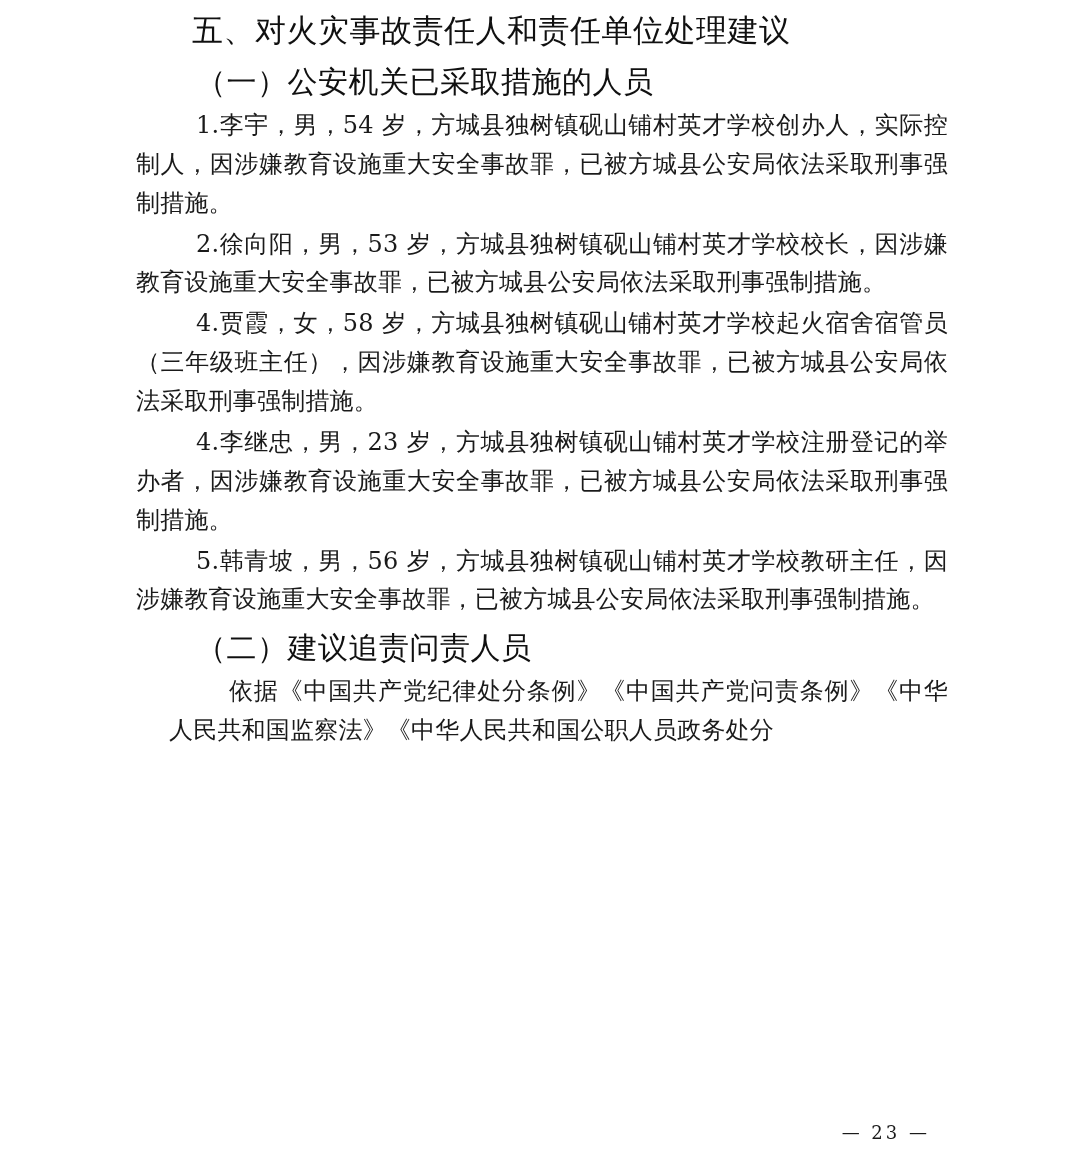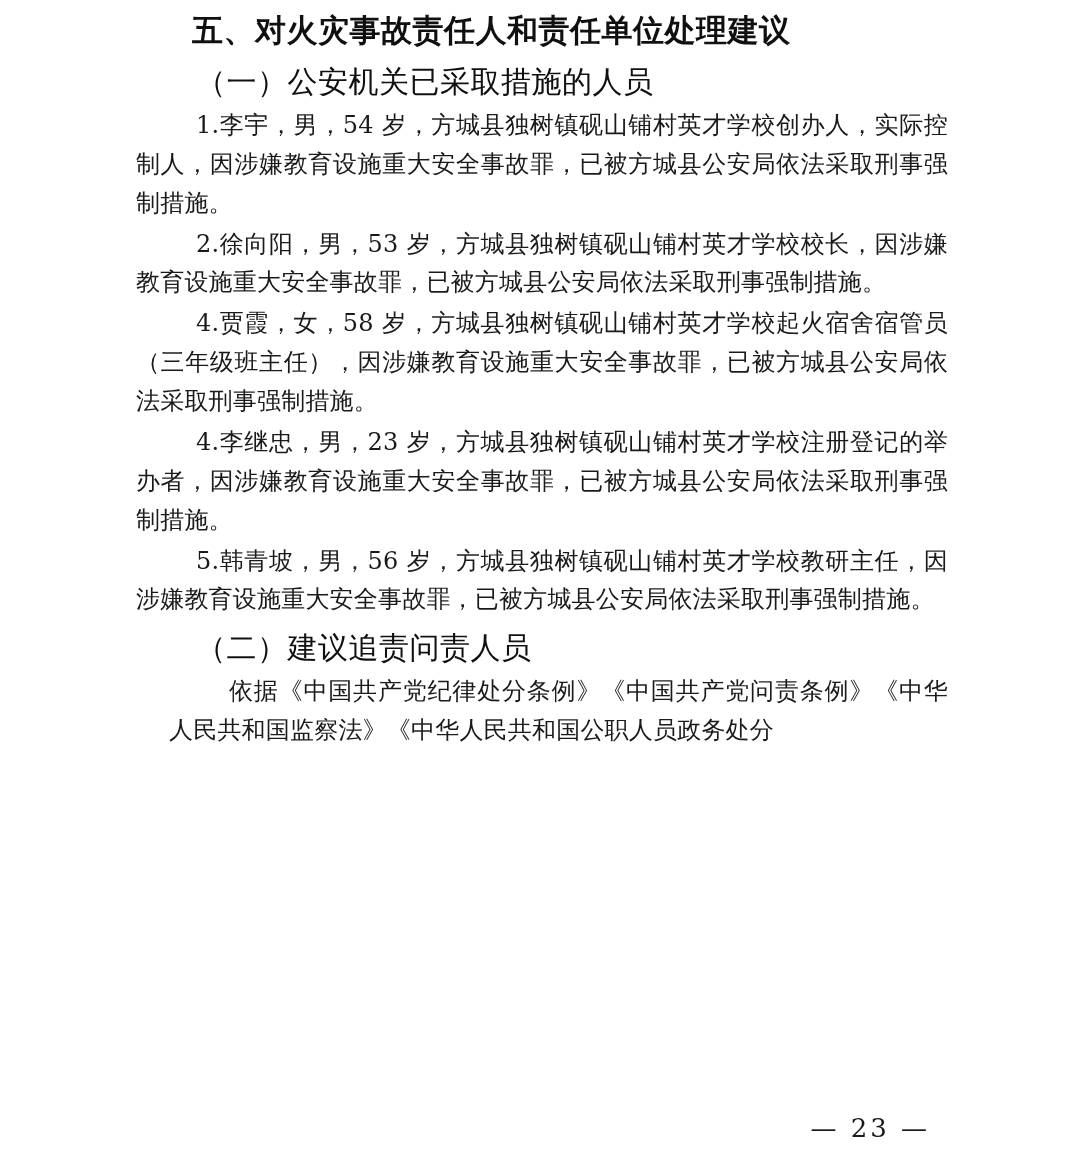--- a/index.html
+++ b/index.html
@@ -16,21 +16,21 @@
   }
   .page {
     position: relative;
     width: 1080px;
     height: 1161px;
     box-sizing: border-box;
     padding: 8px 132px 0 136px;
   }
   .h-section {
     font-size: 31px;
-    font-weight: bold;
+    font-weight: normal;
     line-height: 1.45;
     letter-spacing: 0.5px;
     text-align: left;
     margin: 0 0 4px 0;
     padding-left: 56px;
     color: #101010;
   }
   .h-sub {
     font-size: 30px;
     font-weight: normal;
@@ -54,21 +54,21 @@
     margin-bottom: 0;
     margin-left: 33px;
   }
   .footer {
     position: absolute;
     left: 0;
     right: 0;
     bottom: 18px;
     text-align: right;
     padding-right: 150px;
-    font-size: 26px;
+    font-size: 18px;
     letter-spacing: 3px;
     color: #1a1a1a;
   }
 </style>
 </head>
 <body>
 
 <div class="page">
 
   <h1 class="h-section">五、对火灾事故责任人和责任单位处理建议</h1>

